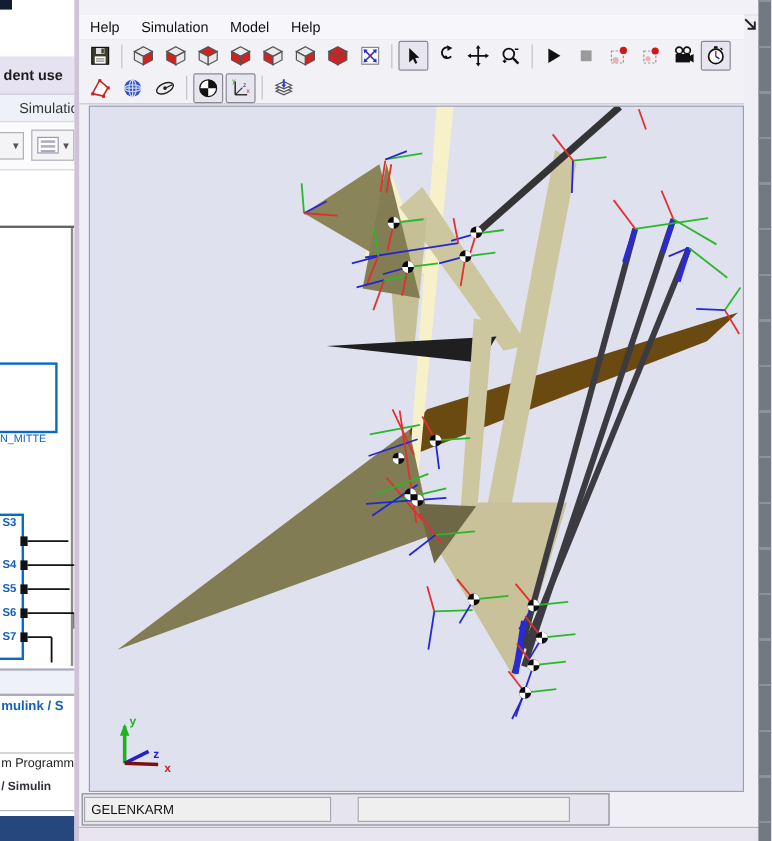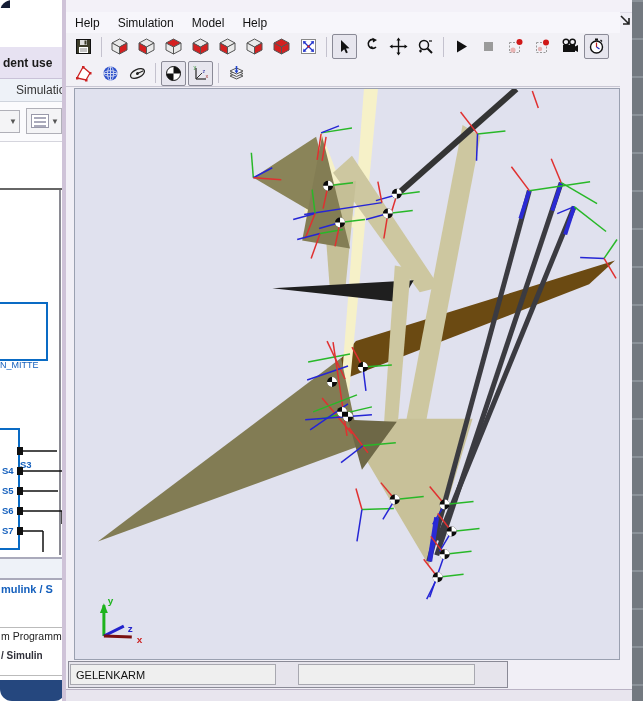--- a/index.html
+++ b/index.html
@@ -1,18 +1,18 @@
 <!DOCTYPE html>
 <html><head>
 <meta charset="utf-8">
 <style>
   html,body{margin:0;padding:0;background:#fff;font-family:"Liberation Sans",sans-serif;}
   #root{position:relative;width:643px;height:701px;overflow:hidden;background:#fff;}
   
-  #bgwin{position:absolute;left:0;top:0;width:66px;height:701px;background:#fff;overflow:hidden;border-radius:12px;}
+  #bgwin{position:absolute;left:0;top:0;width:66px;height:701px;background:#fff;overflow:hidden;}
   #bgwin .corner{position:absolute;left:0;top:0;width:10px;height:8px;background:#141c34;}
   #bgwin .tabbar{position:absolute;left:0;top:47px;width:66px;height:31px;background:#e7e2f2;border-bottom:1px solid #c9c2d8;}
   #bgwin .tabbar span{position:absolute;left:3px;top:9px;font-size:12px;color:#1a1a1a;font-weight:bold;white-space:nowrap;}
   #bgwin .ribbon{position:absolute;left:0;top:79px;width:66px;height:22px;background:#eef2f8;border-bottom:1px solid #cfd4dd;}
   #bgwin .ribbon span{position:absolute;left:16px;top:4px;font-size:12px;color:#333;white-space:nowrap;}
   #bgwin .ctrls{position:absolute;left:0;top:102px;width:66px;height:39px;background:#fbfbfd;border-bottom:1px solid #d5d5dd;}
   .combo1{position:absolute;left:-8px;top:8px;width:26px;height:21px;border:1px solid #b0b0b8;background:#f4f4f6;}
   .combo1 .arr{position:absolute;right:2px;top:6px;font-size:8px;color:#555;}
   .combo2{position:absolute;left:26px;top:6px;width:34px;height:24px;border:1px solid #b0b0b8;background:#f4f4f6;}
   .combo2 .glyph{position:absolute;left:4px;top:5px;width:16px;height:12px;border:1px solid #99a;background:#fff;}
@@ -84,21 +84,21 @@
           </span>
         <span class="arr">▼</span>
       </div>
     </div>
     <div class="canvline"></div>
     <div class="vline"></div>
     <div class="simblock" id="blk1"></div>
     <div id="blk1label">N_MITTE</div>
     <div class="simblock" id="blk2"></div>
     <div id="ports">
-        <div class="portlbl" style="top: 459px; margin-left: 18px;">S3</div>
+        <div class="portlbl" style="top: 430px;">S3</div>
         <div class="portlbl" style="top: 465px;">S4</div>
         <div class="portlbl" style="top: 485px;">S5</div>
         <div class="portlbl" style="top: 505px; text-align: center;">S6</div>
         <div class="portlbl" style="top: 525px;">S7</div>
       </div>
     <svg id="portsvg" width="66" height="140" viewBox="0 0 66 140">
         <rect x="17" y="19" width="6" height="8" fill="#111"></rect>
         <line x1="23" y1="23" x2="57" y2="23" stroke="#111" stroke-width="1.5"></line>
         <rect x="17" y="39" width="6" height="8" fill="#111"></rect>
         <line x1="23" y1="43" x2="63" y2="43" stroke="#111" stroke-width="1.5"></line>

